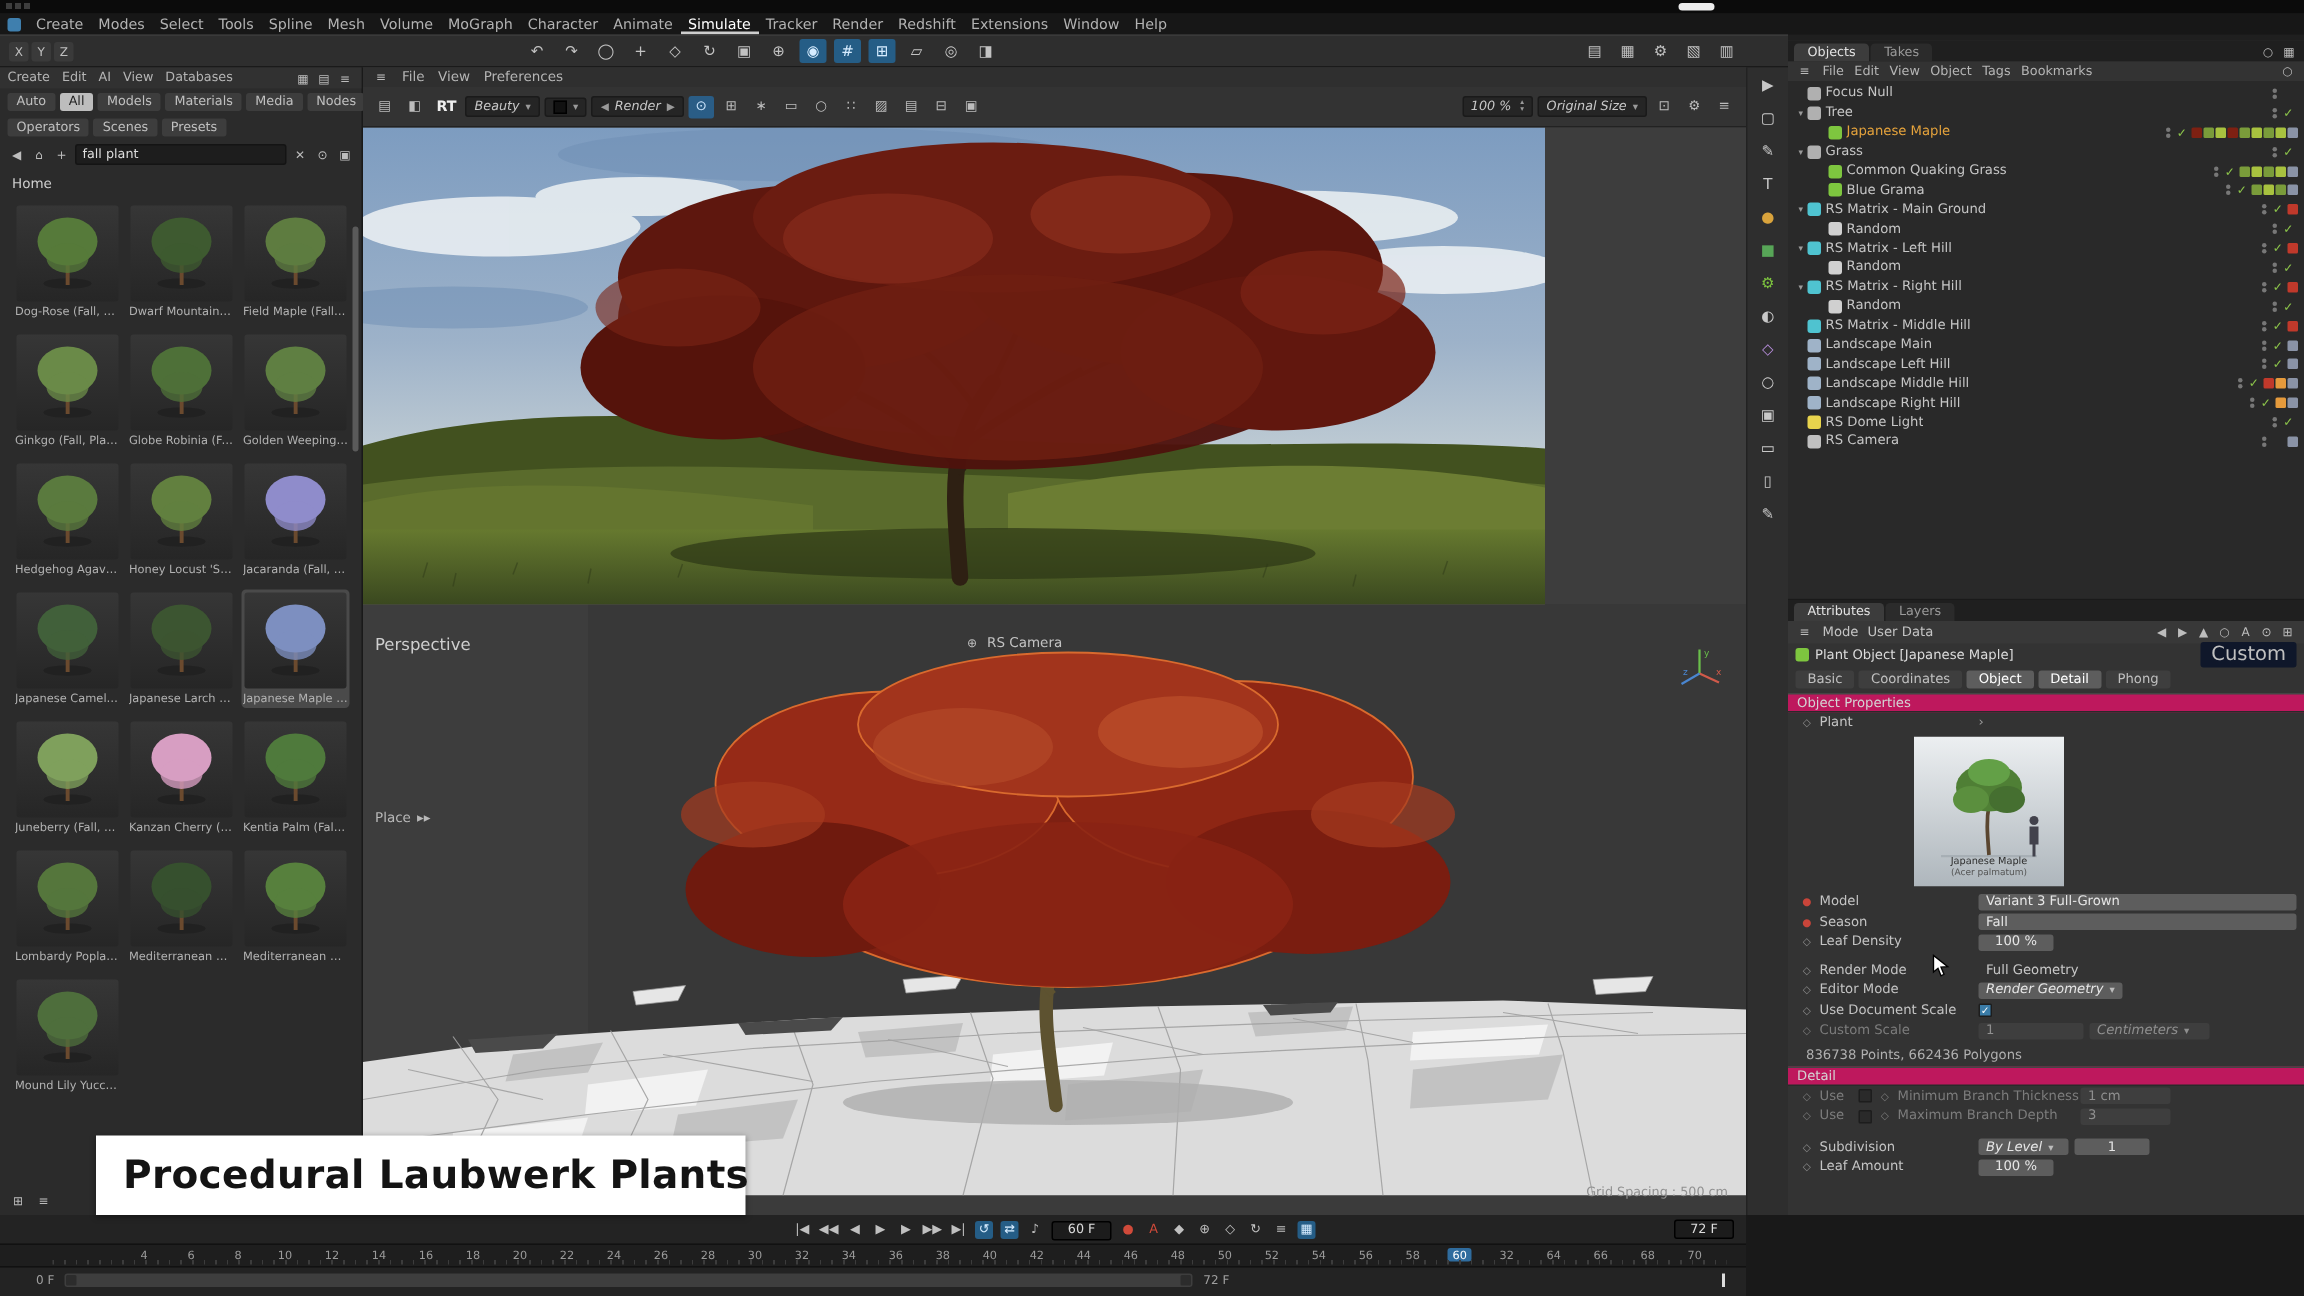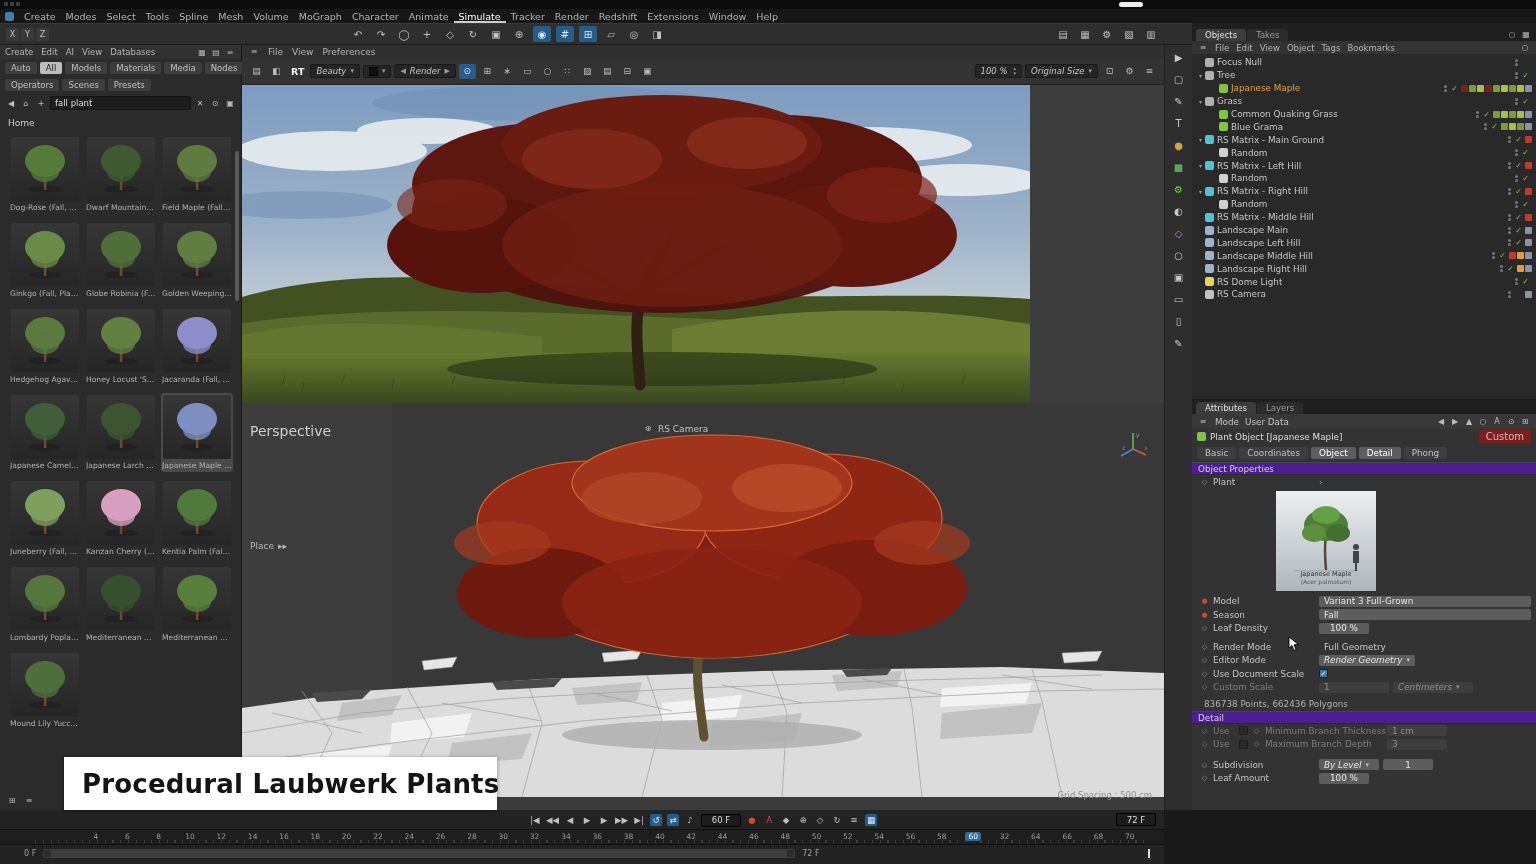--- a/index.html
+++ b/index.html
@@ -54,21 +54,21 @@
   .rt{font-weight:bold;color:#efefef;font-size:9.5px;padding:0 3px}
   .dd{background:#252525;border:1px solid #1a1a1a;border-radius:2px;padding:1px 5px;font-size:8.5px;color:#c8c8c8;display:flex;gap:4px;align-items:center;white-space:nowrap}
   .dd .car{font-size:7px;color:#9a9a9a}
   .swatch{width:9px;height:9px;background:#111;border:1px solid #000}
   .stepper{display:flex;flex-direction:column;font-size:5px;line-height:5px;color:#9a9a9a;margin-left:2px}
   .render-stage{height:318px;background:#3d3d3d}
   .render-stage svg{display:block}
   .prog{height:13px;background:#2b2b2b;display:flex;justify-content:flex-end;align-items:center;gap:34px;font-size:8.5px;color:#9c9c9c;padding-right:18px;border-top:1px solid #222}
   .persp{flex:1;position:relative;background:#3b3b3b;overflow:hidden}
   .persp svg.scene{position:absolute;inset:0}
-  .persp-label{position:absolute;top:20px;left:8px;font-size:14px;color:#cecece}
+  .persp-label{position:absolute;top:20px;left:8px;font-size:11px;color:#cecece}
   .persp-cam{position:absolute;top:20px;left:400px;font-size:9px;color:#c2c2c2;display:flex;gap:4px;align-items:center}
   .place-label{position:absolute;top:138px;left:8px;font-size:9px;color:#b8b8b8;display:flex;gap:4px;align-items:center}
   .axis-gizmo{position:absolute;top:26px;right:14px}
   .grid-label{position:absolute;bottom:10px;right:12px;font-size:8.5px;color:#909090}
 
   
   .tool-strip{position:absolute;left:1164px;top:45px;width:28px;bottom:54px;background:#2e2e2e;border-left:1px solid #222;display:flex;flex-direction:column;align-items:center;padding-top:5px;gap:7px}
   .ts-i{width:18px;height:15px;display:flex;align-items:center;justify-content:center;font-size:10px}
 
   
@@ -92,25 +92,25 @@
   .chk{width:9px;font-size:8px;color:#8bc34a;text-align:center}
   .chips{display:flex;gap:1px}
   .chipbox{width:7px;height:7px;border-radius:1px}
 
   
   .attrs{flex:1;background:#333;display:flex;flex-direction:column;font-size:8.8px;position:relative}
   .at-mode{height:15px;background:#383838;display:flex;align-items:center;gap:6px;padding:0 5px;color:#c4c4c4}
   .at-mode .mic{display:flex;gap:2px}
   .at-obj{height:15px;display:flex;align-items:center;gap:4px;padding:0 5px;color:#dcdcdc}
   .plant-ico{width:9px;height:9px;background:#7ec63f;border-radius:2px}
-  .custom-chip{margin-left:auto;background:#7f1d1d;border-radius:2px;padding:1px 7px;font-size:10px;color:#c0c0c0}
+  .custom-chip{margin-left:auto;background:#0f172a;border-radius:2px;padding:1px 7px;font-size:13px;color:#c0c0c0}
   .at-btns{display:flex;gap:3px;padding:3px 5px}
   .at-btn{background:#3e3e3e;border-radius:2px;padding:1px 8px;color:#c0c0c0}
   .at-btn.active{background:#5d5d5d;color:#fff}
-  .sec{height:13px;display:flex;align-items:center;padding:0 6px;color:#d4d4d4;background:#4c1d95;border-top:1px solid #454545;border-bottom:1px solid #2a2a2a}
+  .sec{height:13px;display:flex;align-items:center;padding:0 6px;color:#d4d4d4;background:#be185d;border-top:1px solid #454545;border-bottom:1px solid #2a2a2a}
   .prow{height:13.5px;display:flex;align-items:center;padding-left:8px;gap:4px;flex:none}
   .key{width:9px;text-align:center;font-size:7px;color:#8f8f8f;flex:none}
   .key.red{color:#c9453a}
   .plabel{width:102px;color:#c4c4c4;white-space:nowrap;flex:none}
   .plabel.short{width:22px}
   .plabel.long{width:118px;}
   .pval{background:#5d5d5d;border-radius:2px;padding:1px 5px;color:#e6e6e6;display:flex;align-items:center;gap:4px;height:11px}
   .pval.wide{flex:1;margin-right:5px}
   .pval.plain{background:none;color:#c8c8c8}
   .pval.w50{width:50px;justify-content:center}

